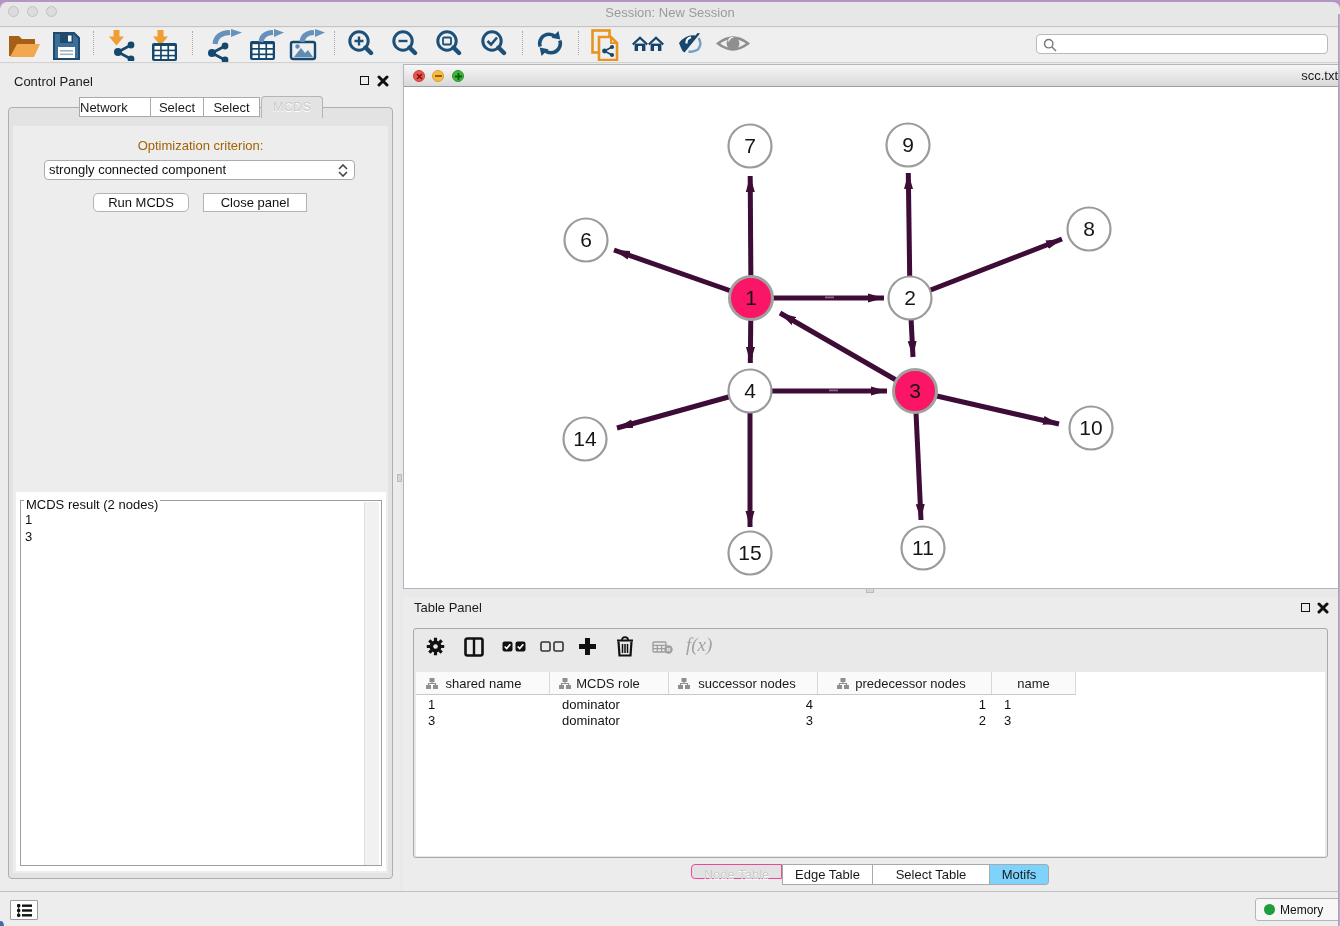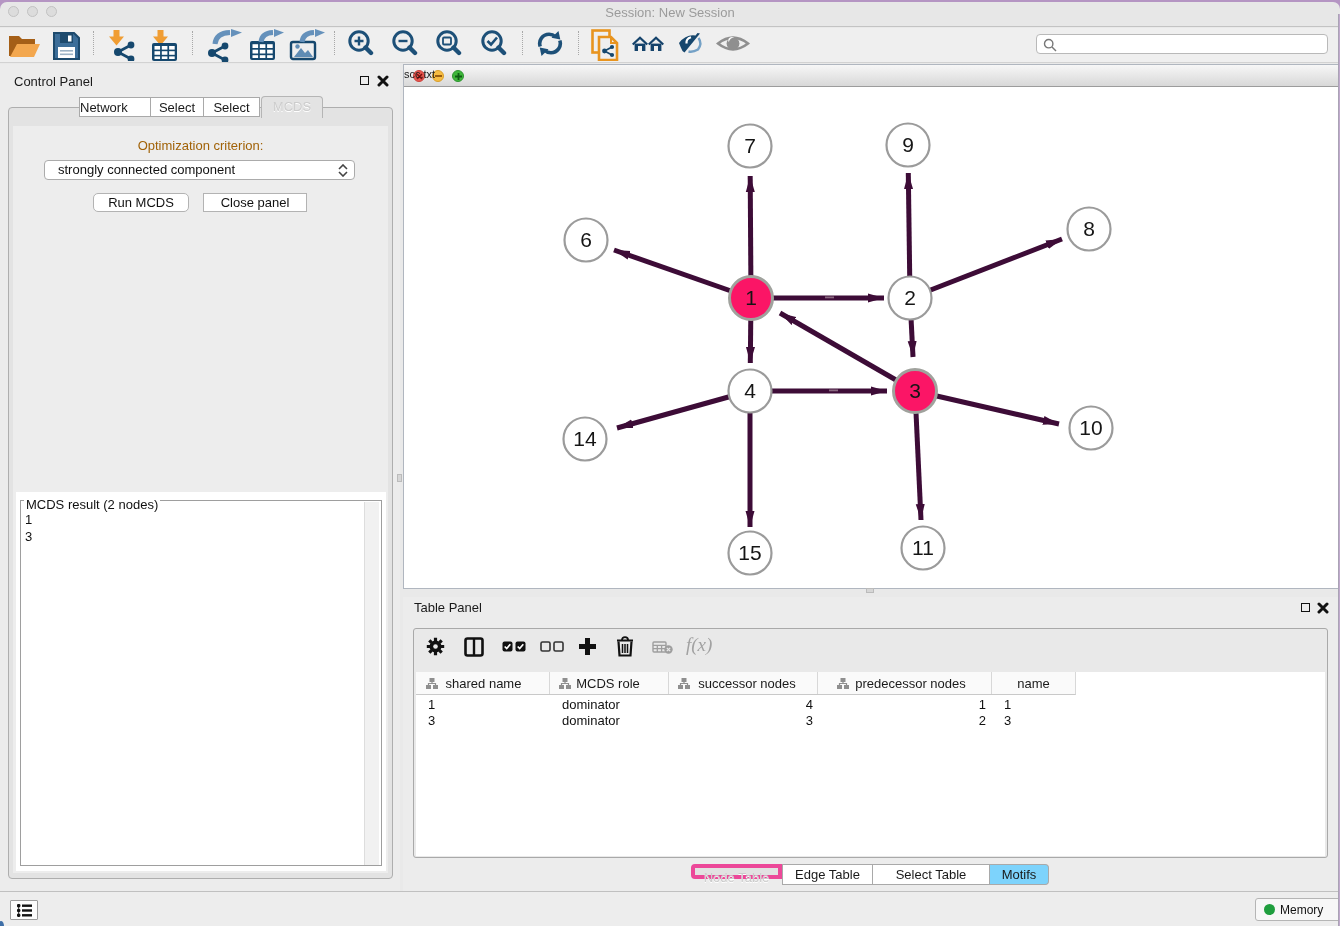--- a/index.html
+++ b/index.html
@@ -194,21 +194,21 @@
     </svg>
 
   <div class="abs" style="left:8px;top:43px;width:385px;height:772px;background:#e3e3e3;border:1px solid #aeaeae;border-radius:4px"></div>
   <div class="abs" style="left:79px;top:33px;width:72px;height:20px;background:#fff;border:1px solid #a9a9a9;text-align:left;line-height:19px">Network</div>
   <div class="abs" style="left:151px;top:33px;width:53px;height:20px;background:#fff;border:1px solid #a9a9a9;border-left:none;text-align:center;line-height:19px">Select</div>
   <div class="abs" style="left:204px;top:33px;width:56px;height:20px;background:#fff;border:1px solid #a9a9a9;border-left:none;text-align:center;line-height:19px">Select</div>
   <div class="abs" style="left:261px;top:32px;width:62px;height:22px;background:#e3e3e3;border:1px solid #b5b5b5;border-bottom:none;border-radius:4px 4px 0 0;text-align:center;line-height:20px;color:#ccc;text-shadow:0 1px 0 #fff">MCDS</div>
 
   <div class="abs" style="left:13px;top:62px;width:375px;height:747px;background:#ededed"></div>
   <div class="abs" style="left:13px;top:74px;width:375px;text-align:center;color:#a16207">Optimization criterion:</div>
-  <div class="abs" style="left:44px;top:96px;width:311px;height:20px;background:#fff;border:1px solid #ababab;border-radius:4px;line-height:18px;padding-left:13px;color:#111">strongly connected component
+  <div class="abs" style="left:44px;top:96px;width:311px;height:20px;background:#fff;border:1px solid #ababab;border-radius:4px;line-height:18px;padding-left:4px;color:#111">strongly connected component
     <svg class="abs" style="right:6px;top:3px" width="10" height="13">
         <path d="M1 5 L5 1 L9 5 M1 8 L5 12 L9 8" fill="none" stroke="#444" stroke-width="1.6"></path>
       </svg>
   </div>
   <div class="abs" style="left:93px;top:129px;width:96px;height:19px;background:#fff;border:1px solid #b3b3b3;border-radius:5px;text-align:center;line-height:17px;color:#111">Run MCDS</div>
   <div class="abs" style="left:203px;top:129px;width:104px;height:19px;background:#fff;border:1px solid #b3b3b3;border-radius:0;text-align:center;line-height:17px;color:#111">Close panel</div>
 
   <div class="abs" style="left:16px;top:428px;width:370px;height:379px;background:#fff"></div>
   <div class="abs" style="left:20px;top:436px;width:362px;height:366px;border:1px solid #9e9e9e;background:#fff"></div>
   <div class="abs" style="left:24px;top:429px;background:#fff;padding:4px 2px;color:#111">MCDS result (2 nodes)</div>
@@ -221,21 +221,21 @@
     <div class="abs" style="left:9px;top:5px;width:12px;height:12px;border-radius:50%;background:#e9574f;border:1px solid #c9413c"></div>
     <svg class="abs" style="left:12px;top:8px" width="7" height="7">
         <path d="M1 1 L6 6 M6 1 L1 6" stroke="#7e100e" stroke-width="1.6"></path>
       </svg>
     <div class="abs" style="left:28px;top:5px;width:12px;height:12px;border-radius:50%;background:#f6bc41;border:1px solid #d99f2b"></div>
     <div class="abs" style="left:31px;top:10px;width:7px;height:2px;background:#985d10"></div>
     <div class="abs" style="left:48px;top:5px;width:12px;height:12px;border-radius:50%;background:#3eb63a;border:1px solid #2e9431"></div>
     <svg class="abs" style="left:50px;top:7px" width="9" height="9">
         <path d="M4.5 1 V8 M1 4.5 H8" stroke="#0e5c13" stroke-width="1.8"></path>
       </svg>
-    <div class="abs" style="left:0;top:3px;width:934px;text-align:left;color:#1a1a1a;font-size:11px">scc.txt</div>
+    <div class="abs" style="left:0;top:3px;width:934px;text-align:right;color:#1a1a1a;font-size:13px">scc.txt</div>
   </div>
   <div class="abs" id="graphwrap" style="left:0;top:23px;width:934px;height:500px;background:#fff">
   <svg width="934" height="500" viewBox="0 0 934 500" font-family="Liberation Sans, sans-serif">
     <defs>
       <marker id="arw" markerUnits="userSpaceOnUse" markerWidth="17" markerHeight="11" refX="16" refY="5" orient="auto">
         <path d="M0 0.5 L16 5 L0 9.5 Z" fill="#3d0c37"></path>
       </marker>
     </defs>
     <g stroke="#3d0c37" stroke-width="5" marker-end="url(#arw)">
       <line x1="347" y1="210" x2="346.2" y2="88"></line>
@@ -376,21 +376,21 @@
     <div class="abs" style="left:475px;top:1px;width:95px;text-align:right">1</div>
     <div class="abs" style="left:588px;top:1px">1</div>
     <div class="abs" style="left:12px;top:17px">3</div>
     <div class="abs" style="left:146px;top:17px">dominator</div>
     <div class="abs" style="left:302px;top:17px;width:95px;text-align:right">3</div>
     <div class="abs" style="left:475px;top:17px;width:95px;text-align:right">2</div>
     <div class="abs" style="left:588px;top:17px">3</div>
   </div>
 
   <div id="btabs" class="abs" style="left:0;top:267px;width:937px;height:22px">
-    <div class="abs" style="left:288px;top:0;width:91px;height:15px;background:#e2e2e2;border:4px solid #ec4899;border-radius:4px 0 0 4px;text-align:center;line-height:20px;color:#ccc;text-shadow:0 1px 0 #fff">Node Table</div>
+    <div class="abs" style="left:288px;top:0;width:91px;height:15px;background:#e2e2e2;border:1px solid #ec4899;border-radius:4px 0 0 4px;text-align:center;line-height:20px;color:#ccc;text-shadow:0 1px 0 #fff">Node Table</div>
     <div class="abs" style="left:379px;top:0;width:91px;height:21px;background:#fff;border:1px solid #a9a9a9;text-align:center;line-height:20px">Edge Table</div>
     <div class="abs" style="left:470px;top:0;width:117px;height:21px;background:#fff;border:1px solid #a9a9a9;border-left:none;text-align:center;line-height:20px">Select Table</div>
     <div class="abs" style="left:587px;top:0;width:59px;height:21px;background:#7dd3fc;border:1px solid #a9a9a9;border-left:none;border-radius:0 4px 4px 0;text-align:center;line-height:20px">Motifs</div>
   </div>
 </div>
 
 <div class="abs" style="left:0;top:891px;width:1340px;height:35px;background:#ededed;border-top:1px solid #c0c0c0">
   <div class="abs" style="left:10px;top:8px;width:28px;height:20px;background:#fcfcfc;border:1px solid #9c9c9c;border-radius:1px">
     <svg width="15" height="13" style="position:absolute;left:6px;top:3px">
       <path d="M1.7 1.7 V11.3" stroke="#222" stroke-width="0.9"></path>

